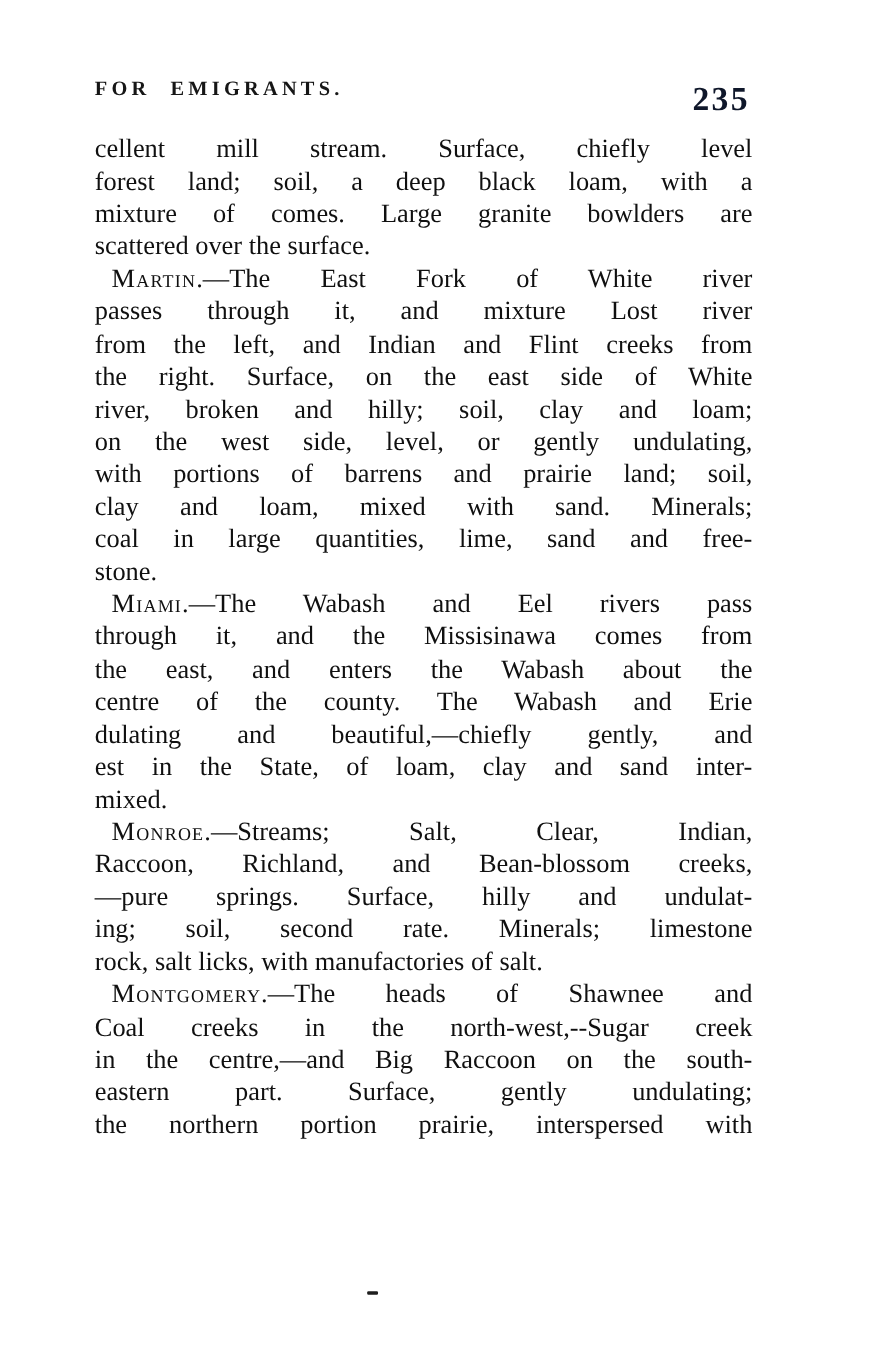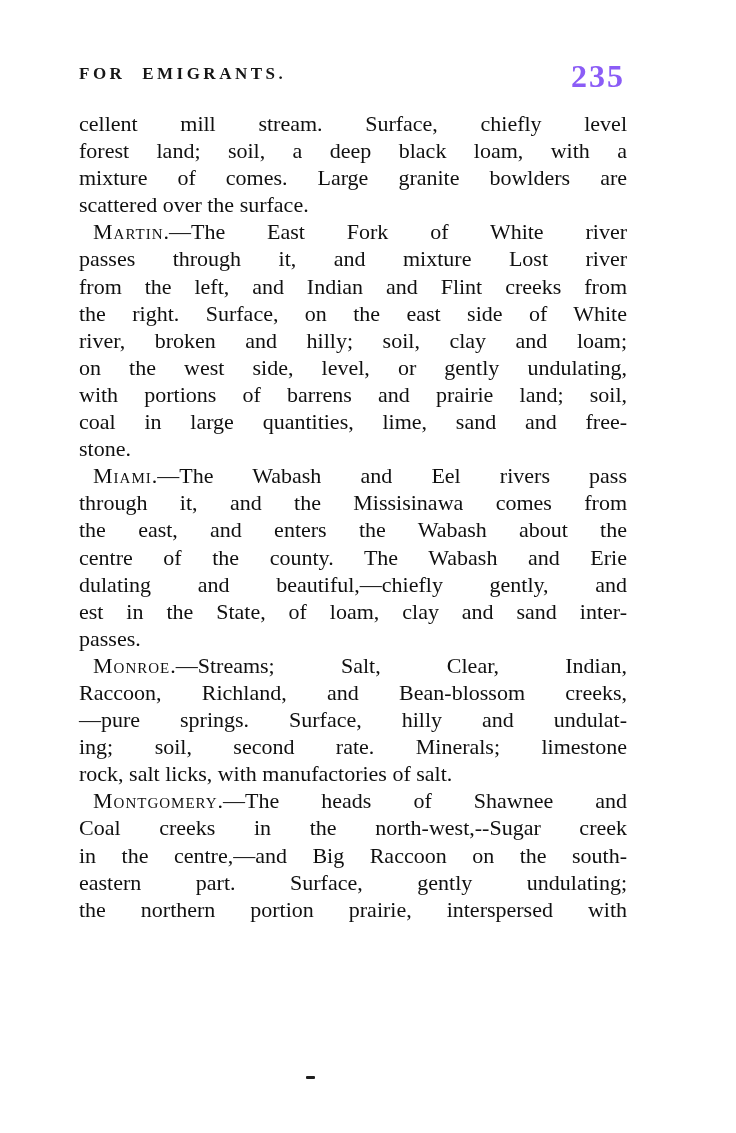--- a/index.html
+++ b/index.html
@@ -31,25 +31,25 @@
     text-align: left;
     font-size: 17px;
     font-weight: bold;
     letter-spacing: 3.5px;
     word-spacing: 9px;
     color: #161616;
   }
   .page-number {
     position: absolute;
     right: 2px;
-    top: 0px;
-    font-size: 32px;
+    top: 10px;
+    font-size: 28px;
     font-weight: bold;
     letter-spacing: 2px;
-    color: #8b5cf6;
+    color: #0f172a;
   }
   .body-text {
     position: absolute;
     left: 79px;
     top: 110px;
     width: 548px;
     font-size: 22px;
     line-height: 27.1px;
     color: #101010;
     font-family: Liberation Serif, serif;
@@ -100,32 +100,33 @@
     </div>
 
     <div class="para">
       <div class="line indent"><span class="county">Martin</span><span>.—The East Fork of White river</span></div>
       <div class="line">passes through it, and mixture Lost river</div>
       <div class="line">from the left, and Indian and Flint creeks from</div>
       <div class="line">the right. Surface, on the east side of White</div>
       <div class="line">river, broken and hilly; soil, clay and loam;</div>
       <div class="line">on the west side, level, or gently undulating,</div>
       <div class="line">with portions of barrens and prairie land; soil,</div>
+      <div class="line">clay and loam, mixed with sand. Minerals;</div>
       <div class="line">coal in large quantities, lime, sand and free-</div>
       <div class="line flush">stone.</div>
     </div>
 
     <div class="para">
       <div class="line indent"><span class="county">Miami</span><span>.—The Wabash and Eel rivers pass</span></div>
       <div class="line">through it, and the Missisinawa comes from</div>
       <div class="line">the east, and enters the Wabash about the</div>
       <div class="line">centre of the county. The Wabash and Erie</div>
       <div class="line">dulating and beautiful,—chiefly gently, and</div>
       <div class="line">est in the State, of loam, clay and sand inter-</div>
-      <div class="line flush">passes.</div>
+      <div class="line flush">mixed.</div>
     </div>
 
     <div class="para">
       <div class="line indent"><span class="county">Monroe</span><span>.—Streams; Salt, Clear, Indian,</span></div>
       <div class="line">Raccoon, Richland, and Bean-blossom creeks,</div>
       <div class="line">—pure springs. Surface, hilly and undulat-</div>
       <div class="line">ing; soil, second rate. Minerals; limestone</div>
       <div class="line flush">rock, salt licks, with manufactories of salt.</div>
     </div>
 

